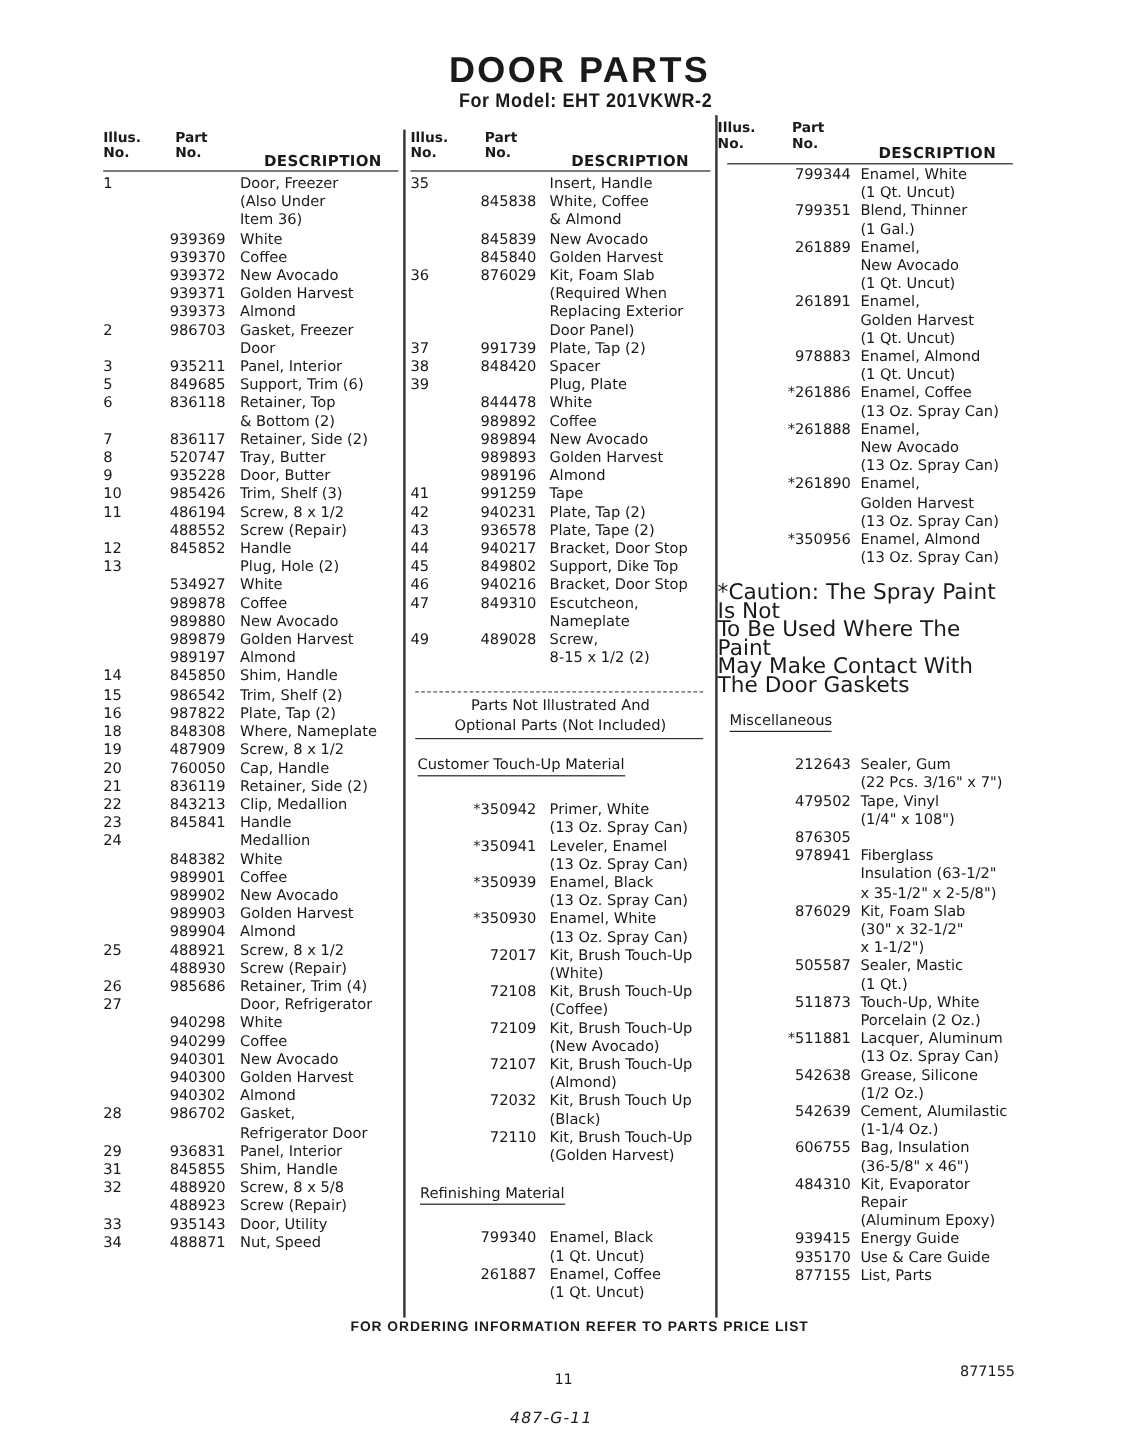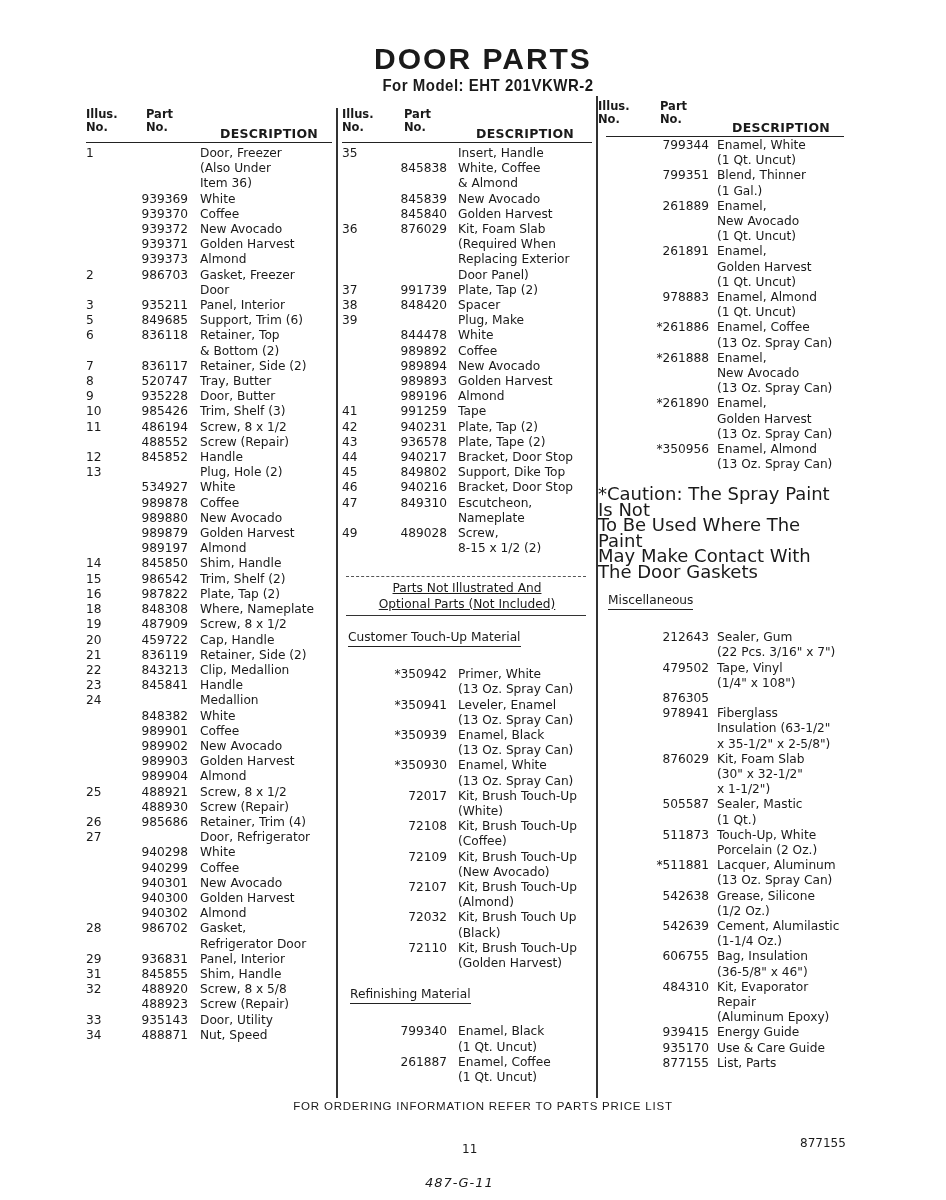--- a/index.html
+++ b/index.html
@@ -34,25 +34,25 @@
   .c1 .row .part { left: 40px; width: 62px; }
   .c1 .row .desc { margin-left: 114px; }
   .c2 .row .part { left: 30px; width: 75px; }
   .c2 .row .desc { margin-left: 116px; }
   .c3 .row .part { left: 20px; width: 91px; }
   .c3 .row .desc { margin-left: 119px; }
   .vline { position: absolute; width: 1.5px; background: #333; }
   .section-title { display: inline-block; border-bottom: 1px solid #222; padding-bottom: 1px; }
   .dashed { border-top: 1px dashed #555; height: 0; }
   .solid { border-top: 1px solid #333; height: 0; }
-  .notice { text-align: center; text-decoration: underline; }
+  .notice { text-align: center; }
   .caution { white-space: pre-line; font-size: 18px; line-height: 15.4px; }
   .footer-line {
     position: absolute; top: 1100px; left: 0; width: 946px; text-align: center;
-    font-family: "Liberation Sans", sans-serif; font-weight: normal; font-size: 11.5px;
+    font-family: "Liberation Sans", sans-serif; font-weight: bold; font-size: 11.5px;
     letter-spacing: 0.8px; padding-left: 20px; box-sizing: border-box;
   }
   .page-num { position: absolute; top: 1142px; left: 462px; font-size: 12px; }
   .doc-num { position: absolute; top: 1136px; left: 800px; font-size: 12px; }
   .handwritten {
     position: absolute; top: 1175px; left: 425px; font-size: 13px; font-style: italic;
     font-family: "DejaVu Sans", sans-serif; letter-spacing: 1px;
   }
 </style>
 </head>
@@ -212,21 +212,21 @@
         <span class="part">848308</span>
         <span class="desc">Where, Nameplate</span>
       </div>
       <div class="row">
         <span class="illus">19</span>
         <span class="part">487909</span>
         <span class="desc">Screw, 8 x 1/2</span>
       </div>
       <div class="row">
         <span class="illus">20</span>
-        <span class="part">459722</span>
+        <span class="part">760050</span>
         <span class="desc">Cap, Handle</span>
       </div>
       <div class="row">
         <span class="illus">21</span>
         <span class="part">836119</span>
         <span class="desc">Retainer, Side (2)</span>
       </div>
       <div class="row">
         <span class="illus">22</span>
         <span class="part">843213</span>
@@ -395,21 +395,21 @@
         <span class="desc">Plate, Tap (2)</span>
       </div>
       <div class="row">
         <span class="illus">38</span>
         <span class="part">848420</span>
         <span class="desc">Spacer</span>
       </div>
       <div class="row">
         <span class="illus">39</span>
         <span class="part"></span>
-        <span class="desc">Plug, Make</span>
+        <span class="desc">Plug, Plate</span>
       </div>
       <div class="row">
         <span class="illus"></span>
         <span class="part">844478</span>
         <span class="desc">White</span>
       </div>
       <div class="row">
         <span class="illus"></span>
         <span class="part">989892</span>
         <span class="desc">Coffee</span>

